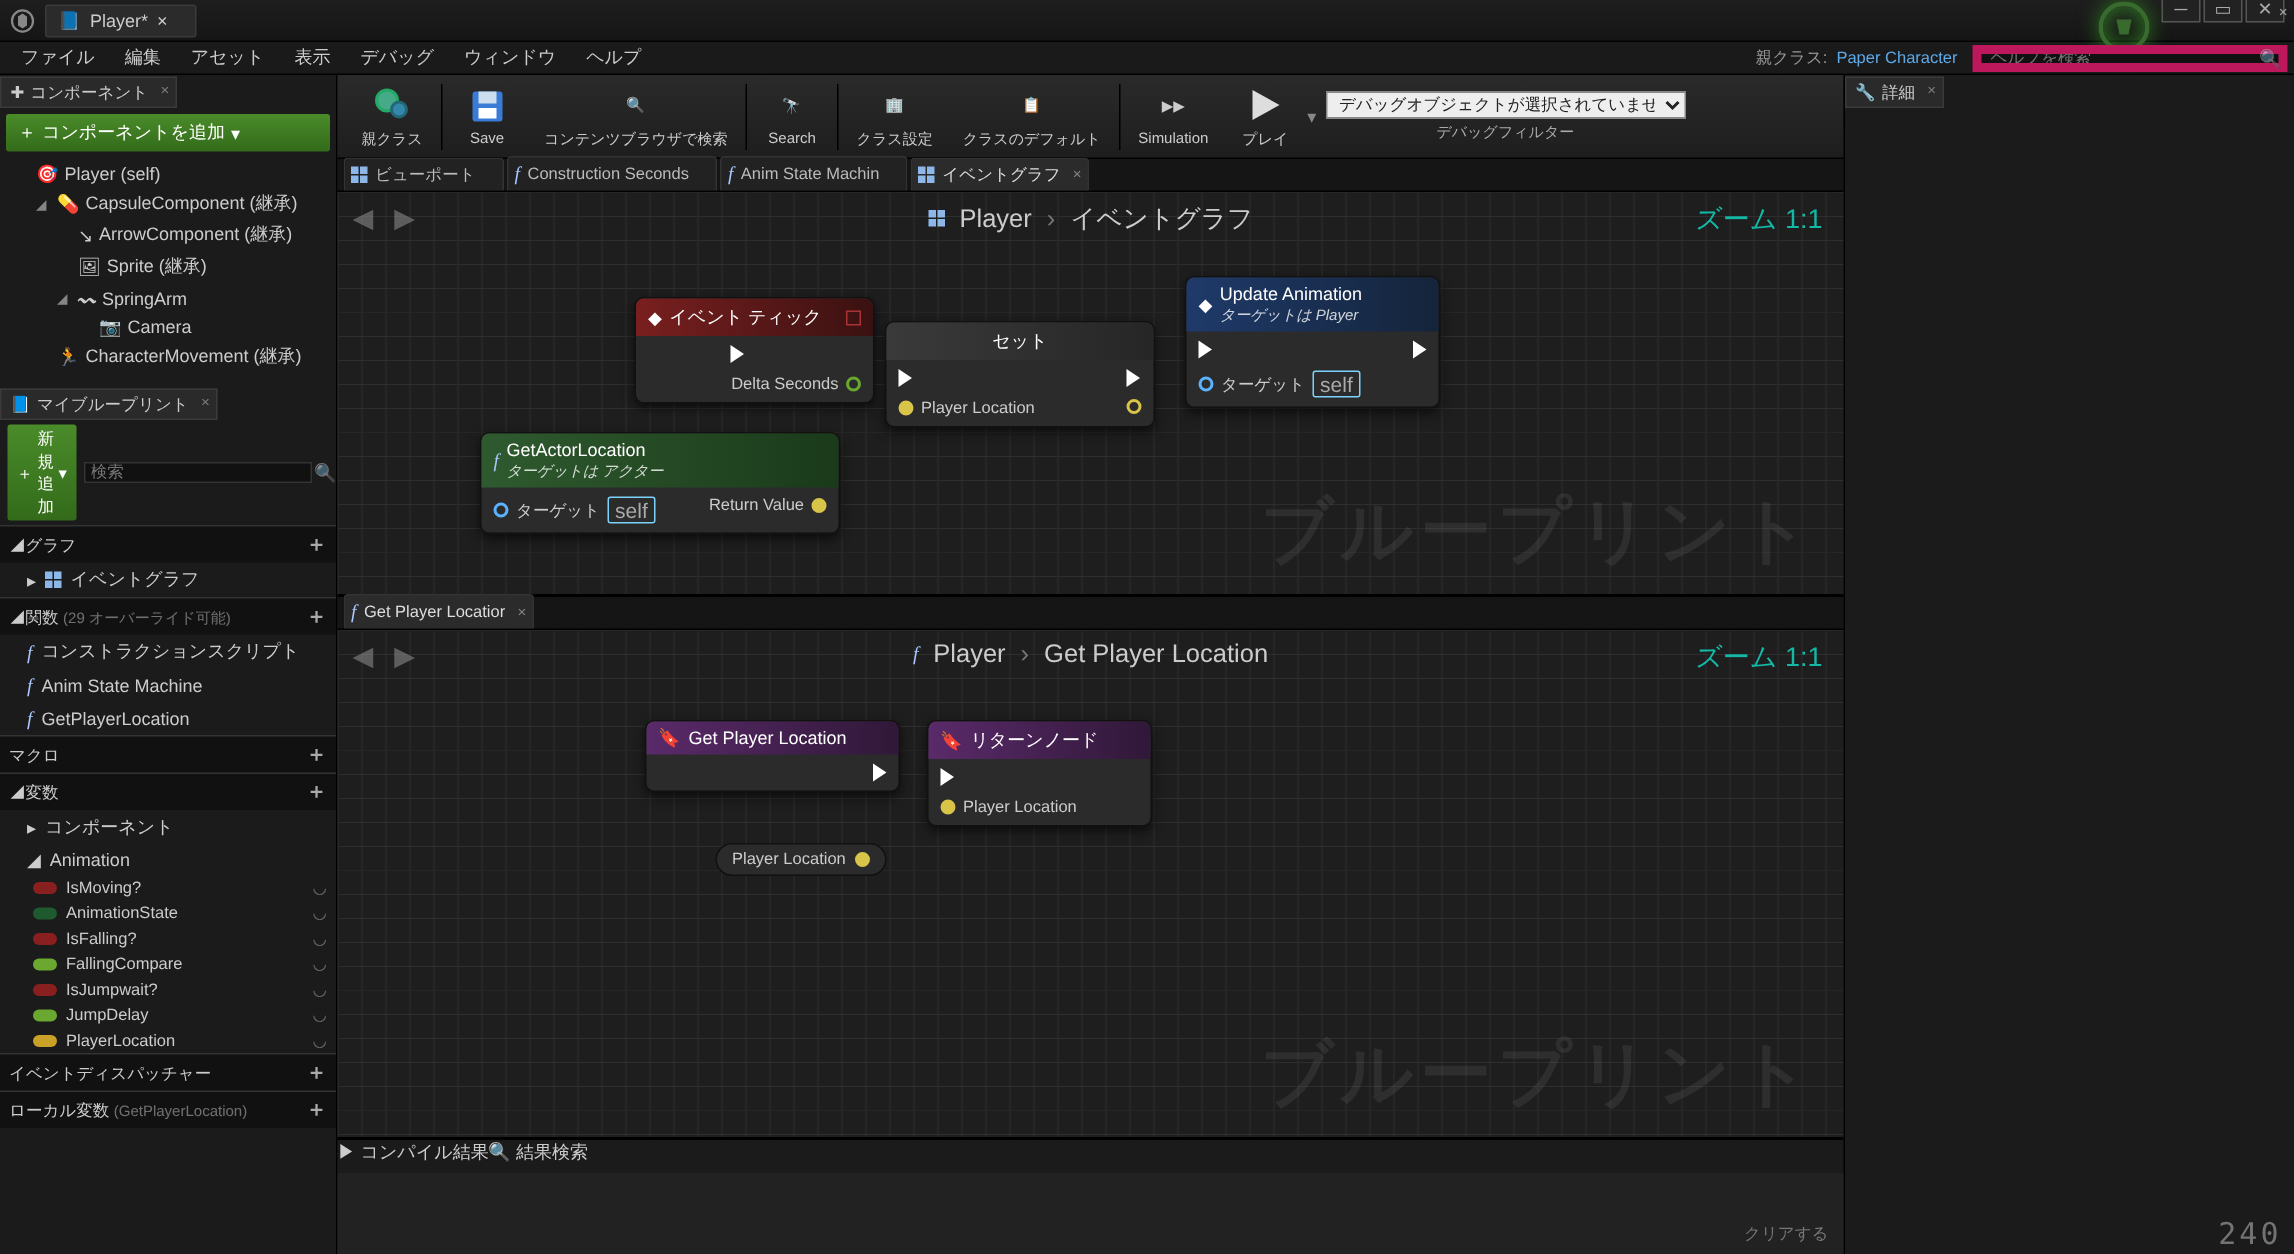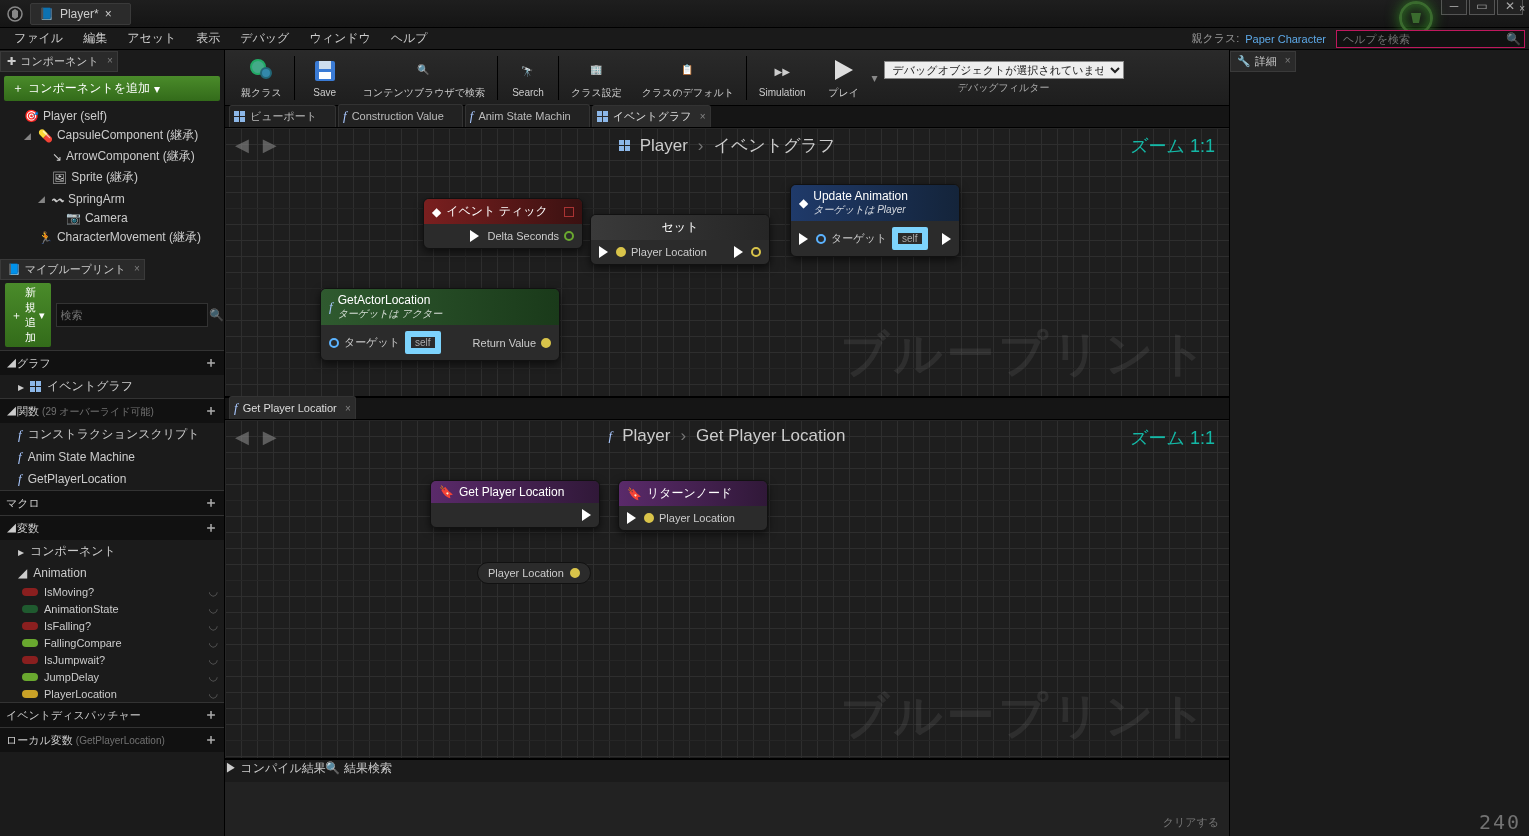--- a/index.html
+++ b/index.html
@@ -12,21 +12,21 @@
   .title-tab .book-icon{opacity:.7}
   .win-controls{margin-left:auto;display:flex;gap:0;}
   .win-btn{width:26px;height:18px;border:1px solid #555;background:#222;display:flex;align-items:center;justify-content:center;color:#aaa;font-size:12px;margin-left:2px;}
   .glow-circle{width:34px;height:34px;border-radius:50%;border:3px solid #3a6b2e;box-shadow:0 0 14px rgba(60,180,40,.6) inset,0 0 14px rgba(60,180,40,.6);margin-right:6px;display:flex;align-items:center;justify-content:center;position:relative;top:4px;}
 
   
   .menubar{height:22px;background:#1a1a1a;display:flex;align-items:center;padding:0 4px;border-bottom:1px solid #000;}
   .menubar .menu-item{padding:2px 10px;color:#ccc;font-size:12px;}
   .parent-class{margin-left:auto;display:flex;align-items:center;gap:6px;font-size:11px;color:#999;padding-right:4px;}
   .parent-class a{color:#5da9e8;text-decoration:none;}
-  .help-search{width:189px;height:18px;background:#111;border:1px solid #be185d;color:#888;padding:0 20px 0 6px;font-size:11px;position:relative;}
+  .help-search{width:210px;height:18px;background:#111;border:6px solid #be185d;color:#888;padding:0 20px 0 6px;font-size:11px;position:relative;}
   .help-search-wrap{position:relative;margin-left:6px;}
   .help-search-wrap .mag{position:absolute;right:4px;top:2px;opacity:.6}
 
   
   .main{display:flex;height:calc(100% - 50px);}
   .left-col{width:225px;background:#1b1b1b;display:flex;flex-direction:column;border-right:1px solid #000;}
   .center-col{flex:1;display:flex;flex-direction:column;min-width:0;}
   .right-col{width:300px;background:#1b1b1b;border-left:1px solid #000;display:flex;flex-direction:column;}
 
   
@@ -44,21 +44,21 @@
   .tree-arrow{width:10px;opacity:.6;font-size:9px;}
 
   
   .section-hdr{background:#111;padding:3px 6px;font-size:11px;color:#ccc;display:flex;align-items:center;justify-content:space-between;border-top:1px solid #333;}
   .section-hdr .plus{color:#aaa;font-weight:bold;font-size:14px;}
   .sub-row{padding:3px 6px 3px 18px;font-size:12px;color:#ccc;display:flex;align-items:center;gap:6px;}
   .var-row{padding:2px 6px 2px 22px;font-size:11px;color:#ccc;display:flex;align-items:center;gap:6px;}
   .var-pill{width:16px;height:8px;border-radius:4px;}
   .eye{margin-left:auto;opacity:.4;font-size:11px;}
   .add-new-btn{background:linear-gradient(#4a8b2a,#336b1a);color:#fff;border:none;padding:2px 6px;font-size:11px;display:flex;align-items:center;gap:3px;border-radius:2px;margin:3px;}
-  .search-mini{flex:1;height:24px;background:#111;border:1px solid #333;color:#888;font-size:11px;padding:0 4px;margin:3px 2px;}
+  .search-mini{flex:1;height:14px;background:#111;border:1px solid #333;color:#888;font-size:11px;padding:0 4px;margin:3px 2px;}
   .mybp-toolbar{display:flex;align-items:center;padding:0 2px;}
 
   
   .toolbar{height:56px;background:linear-gradient(#2a2a2a,#1e1e1e);display:flex;align-items:center;padding:0 6px;gap:0;border-bottom:1px solid #000;}
   .tool-btn{display:flex;flex-direction:column;align-items:center;justify-content:center;padding:2px 10px;color:#ccc;font-size:10px;gap:2px;min-width:56px;}
   .tool-icn{width:28px;height:28px;display:flex;align-items:center;justify-content:center;}
   .tool-sep{width:1px;height:44px;background:#000;margin:0 2px;}
   .debug-box{margin-left:6px;display:flex;flex-direction:column;align-items:center;gap:2px;}
   .debug-select{background:#eee;color:#222;border:1px solid #888;font-size:11px;padding:1px 4px;width:240px;}
   .debug-lbl{font-size:10px;color:#aaa;}
@@ -87,29 +87,29 @@
   .graph-nav{position:absolute;left:10px;top:6px;display:flex;gap:14px;opacity:.6;}
   .graph-nav .arrow{font-size:18px;color:#888;}
   .breadcrumb{position:absolute;left:0;right:0;top:6px;text-align:center;font-size:17px;color:#ccc;display:flex;justify-content:center;align-items:center;gap:10px;}
   .breadcrumb .sep{color:#777;}
 
   
   .bp-node{position:absolute;background:#2b2b2b;border:1px solid #111;border-radius:6px;box-shadow:0 3px 8px rgba(0,0,0,.6);min-width:150px;}
   .bp-node .hdr{padding:4px 8px;border-radius:5px 5px 0 0;font-size:12px;color:#fff;display:flex;align-items:center;gap:5px;}
   .bp-node .sub{font-size:10px;opacity:.8;font-style:italic;display:block;}
   .bp-node .body{padding:6px 8px;display:flex;justify-content:space-between;gap:14px;}
-  .pins-l,.pins-r{display:flex;flex-direction:row;gap:8px;}
+  .pins-l,.pins-r{display:flex;flex-direction:column;gap:8px;}
   .pin{display:flex;align-items:center;gap:5px;font-size:11px;color:#ccc;}
   .pin .tri{width:0;height:0;border-top:6px solid transparent;border-bottom:6px solid transparent;}
   .pin .tri.out{border-left:9px solid #fff;}
   .pin .tri.in{border-left:9px solid #fff;}
   .pin-dot{width:10px;height:10px;border-radius:50%;border:2px solid;}
   .pin-dot.yellow{border-color:#d9c44a;background:#d9c44a;}
   .pin-dot.blue{border-color:#5bb3ff;}
-  .self-box{border:6px solid #7dd3fc;padding:0 4px;font-size:10px;color:#aaa;border-radius:2px;}
+  .self-box{border:1px solid #7dd3fc;padding:0 4px;font-size:14px;color:#aaa;border-radius:2px;}
   .hdr-red{background:linear-gradient(90deg,#7a1f1f,#3a1111);}
   .hdr-green{background:linear-gradient(90deg,#2f5a2f,#1a3a1a);}
   .hdr-blue{background:linear-gradient(90deg,#1f3a6a,#14243a);}
   .hdr-purple{background:linear-gradient(90deg,#5a2a6a,#301838);}
   .hdr-gray{background:linear-gradient(90deg,#3a3a3a,#262626);}
   .node-pill{position:absolute;background:#2b2b2b;border:1px solid #111;border-radius:14px;padding:4px 10px;font-size:11px;color:#ccc;display:flex;align-items:center;gap:6px;}
 
   
   svg.wires{position:absolute;inset:0;pointer-events:none;}
 
@@ -362,21 +362,21 @@
           <span class="sm-grid-icon">
             <span></span>
             <span></span>
             <span></span>
             <span></span>
           </span>
           <span>ビューポート</span>
         </div>
       <div class="ed-tab">
           <span class="fn-icon">f</span>
-          <span>Construction Value</span>
+          <span>Construction Seconds</span>
         </div>
       <div class="ed-tab">
           <span class="fn-icon">f</span>
           <span>Anim State Machin</span>
         </div>
       <div class="ed-tab active">
           <span class="sm-grid-icon">
             <span></span>
             <span></span>
             <span></span>

